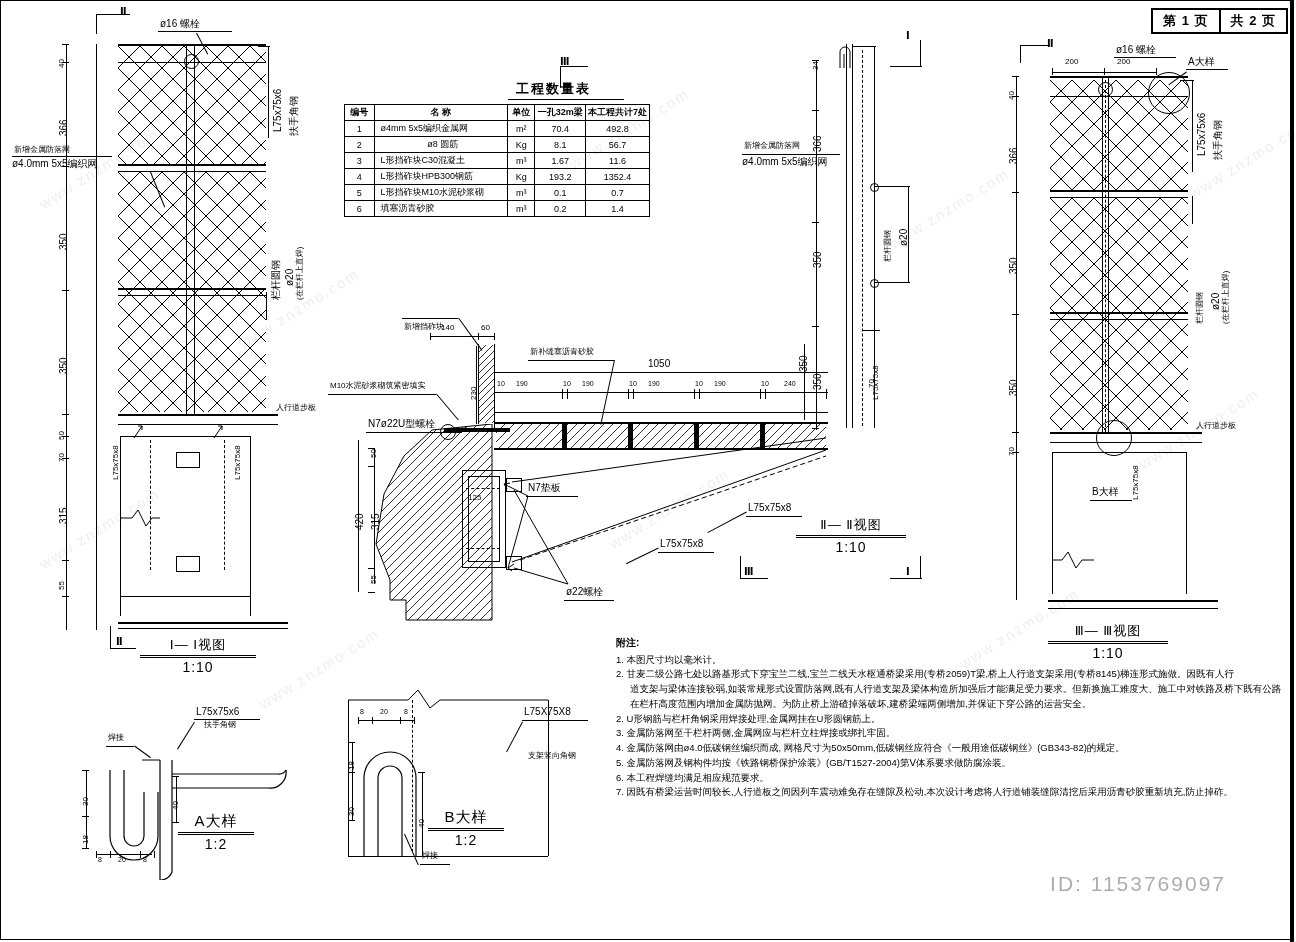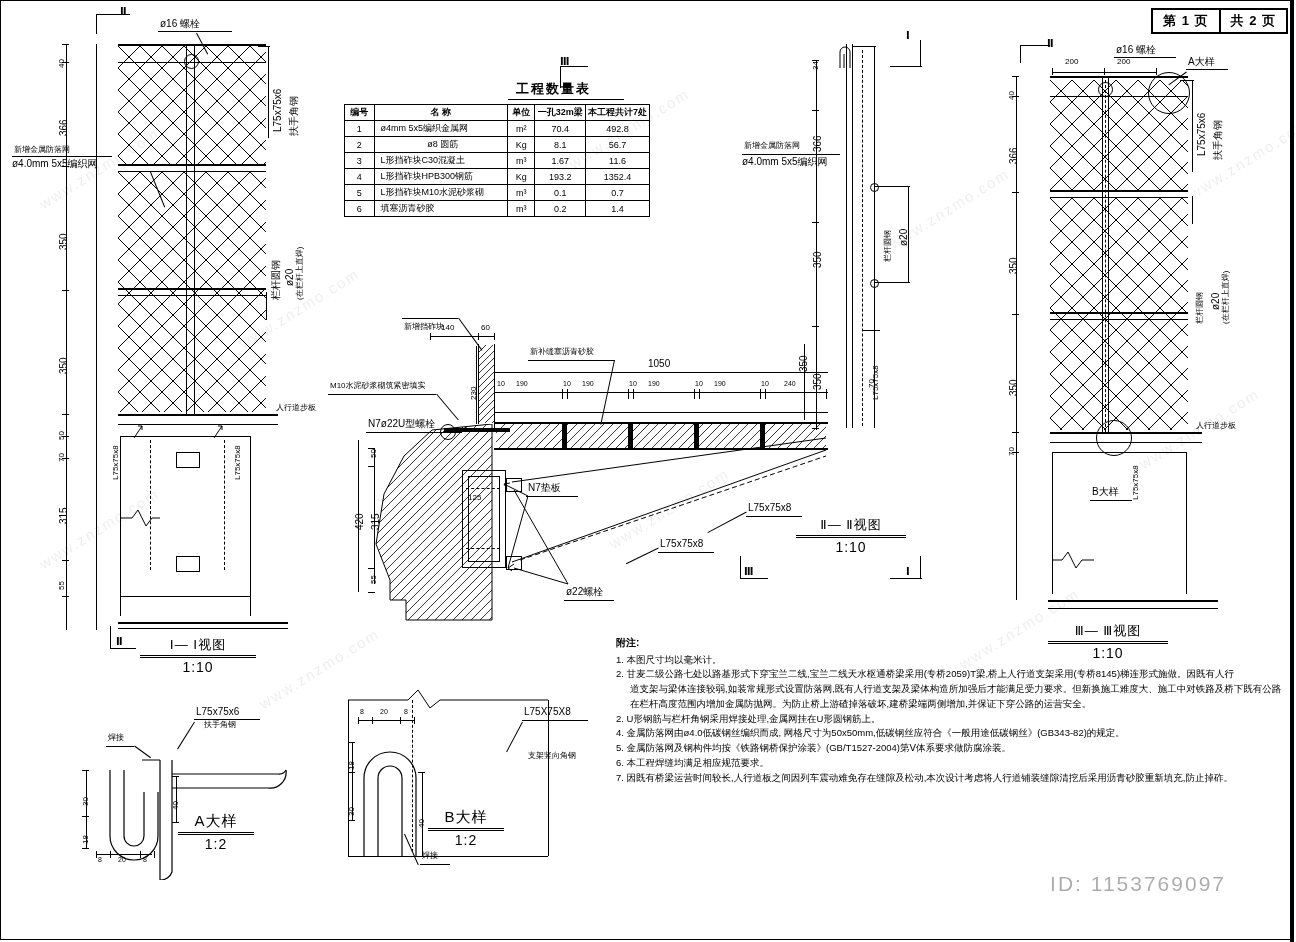--- a/index.html
+++ b/index.html
@@ -667,20 +667,21 @@
     </div>
   </div>
 
   <div class="notes" style="left:616px;top:636px;width:660px;">
     <div class="hd">附注:</div>
     <p>1. 本图尺寸均以毫米计。</p>
     <p>2. 甘麦二级公路七处以路基形式下穿宝兰二线,宝兰二线天水枢通桥梁采用(专桥2059)T梁,桥上人行道支架采用(专桥8145)梯连形式施做。因既有人行</p>
     <p class="ind">道支架与梁体连接较弱,如装常规形式设置防落网,既有人行道支架及梁体构造所加强后才能满足受力要求。但新换施工难度大、施工中对铁路及桥下既有公路</p>
     <p class="ind">在栏杆高度范围内增加金属防抛网。为防止桥上游碴掉落破坏,建桥梁端两侧增加,并保证下穿公路的运营安全。</p>
     <p>2. U形钢筋与栏杆角钢采用焊接处理,金属网挂在U形圆钢筋上。</p>
+    <p>3. 金属防落网至干栏杆两侧,金属网应与栏杆立柱焊接或绑扎牢固。</p>
     <p>4. 金属防落网由ø4.0低碳钢丝编织而成, 网格尺寸为50x50mm,低碳钢丝应符合《一般用途低碳钢丝》(GB343-82)的规定。</p>
     <p>5. 金属防落网及钢构件均按《铁路钢桥保护涂装》(GB/T1527-2004)第Ⅴ体系要求做防腐涂装。</p>
     <p>6. 本工程焊缝均满足相应规范要求。</p>
     <p>7. 因既有桥梁运营时间较长,人行道板之间因列车震动难免存在缝隙及松动,本次设计考虑将人行道铺装缝隙清挖后采用沥青砂胶重新填充,防止掉砟。</p>
   </div>
 
   <div class="wm" style="left:30px;top:160px;">www.znzmo.com</div>
   <div class="wm" style="left:30px;top:520px;">www.znzmo.com</div>
   <div class="wm" style="left:230px;top:300px;">www.znzmo.com</div>
   <div class="wm" style="left:250px;top:660px;">www.znzmo.com</div>

